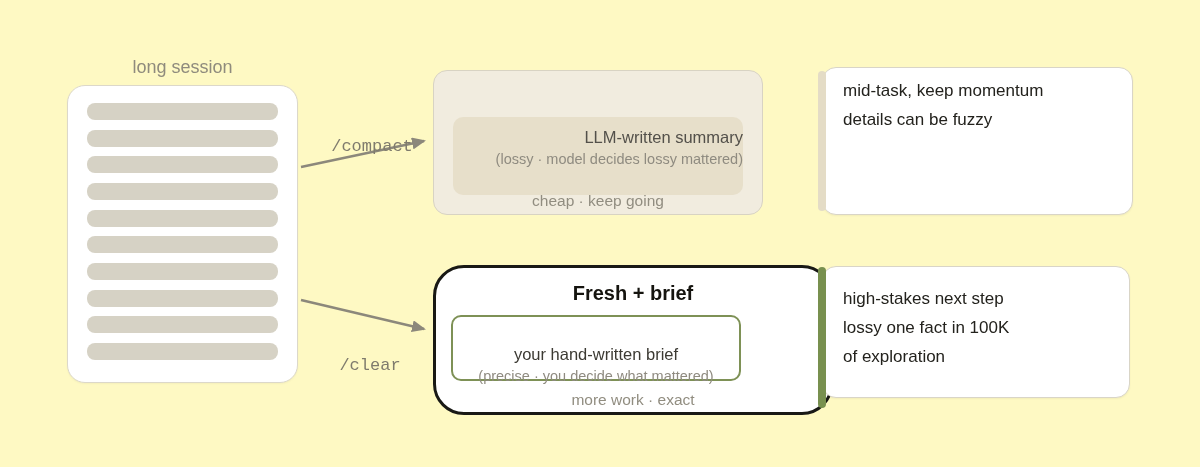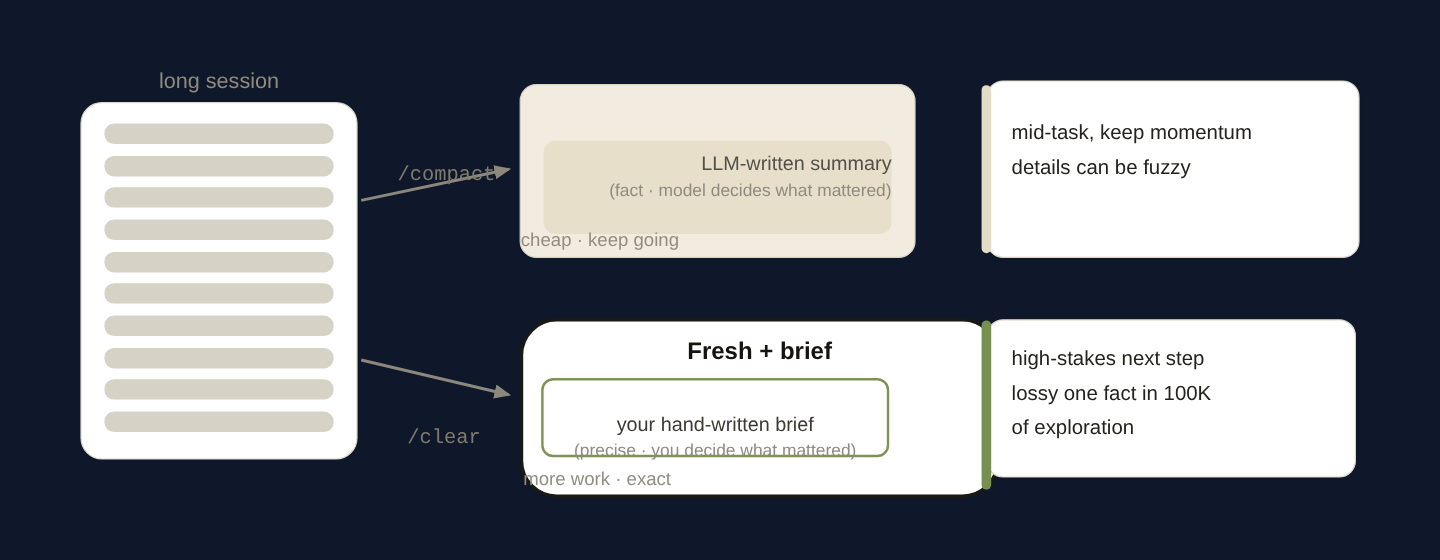--- a/index.html
+++ b/index.html
@@ -5,21 +5,21 @@
   html, body {
     margin: 0;
     padding: 0;
     background: #f7f3ea;
     font-family: "Liberation Sans", sans-serif;
   }
   .canvas {
     position: relative;
     width: 1200px;
     height: 467px;
-    background: #0f172a;
+    background: #fef9c3;
     overflow: hidden;
   }
   .arrows-layer {
     position: absolute;
     left: 0; top: 0;
     width: 1200px;
     height: 467px;
     pointer-events: none;
   }
 
@@ -104,21 +104,21 @@
   }
   .inner-line2 {
     font-size: 14.5px;
     line-height: 21px;
     color: #8f8b80;
   }
   .card-footer {
     position: absolute;
     left: 0; top: 120px;
     width: 100%;
-    text-align: left;
+    text-align: center;
     font-size: 15.5px;
     line-height: 20px;
     color: #918d80;
   }
 
   
   .fresh-card {
     position: absolute;
     left: 433px; top: 265px;
     width: 400px; height: 150px;
@@ -143,21 +143,21 @@
   .fresh-card .card-footer { top: 122px; }
 
   
   .note {
     position: absolute;
     box-sizing: border-box;
     background: #ffffff;
     border: 1.5px solid #d9d5c7;
     border-radius: 14px;
     box-shadow: 0 1px 2px rgba(0,0,0,0.05);
-    padding: 28px 18px 0 20px;
+    padding: 8px 18px 0 20px;
   }
   .note-top    { left: 822px; top: 67px;  width: 311px; height: 148px; }
   .note-bottom { left: 822px; top: 266px; width: 308px; height: 132px; padding-top: 17px; }
   .note-line {
     font-size: 17px;
     line-height: 29px;
     color: #23221d;
   }
   .accent-bar {
     position: absolute;
@@ -197,21 +197,21 @@
       <div class="bar"></div>
       <div class="bar"></div>
     </div>
 
   <div class="arrow-label compact-label">/compact</div>
   <div class="arrow-label clear-label">/clear</div>
 
   <div class="compact-card">
     <div class="summary-box">
       <div class="inner-line1">LLM-written summary</div>
-      <div class="inner-line2">(fact · model decides what mattered)</div>
+      <div class="inner-line2">(lossy · model decides lossy mattered)</div>
     </div>
     <div class="card-footer">cheap · keep going</div>
   </div>
 
   <div class="fresh-card">
     <div class="card-title">Fresh + brief</div>
     <div class="brief-box">
       <div class="inner-line1">your hand-written brief</div>
       <div class="inner-line2">(precise · you decide what mattered)</div>
     </div>

